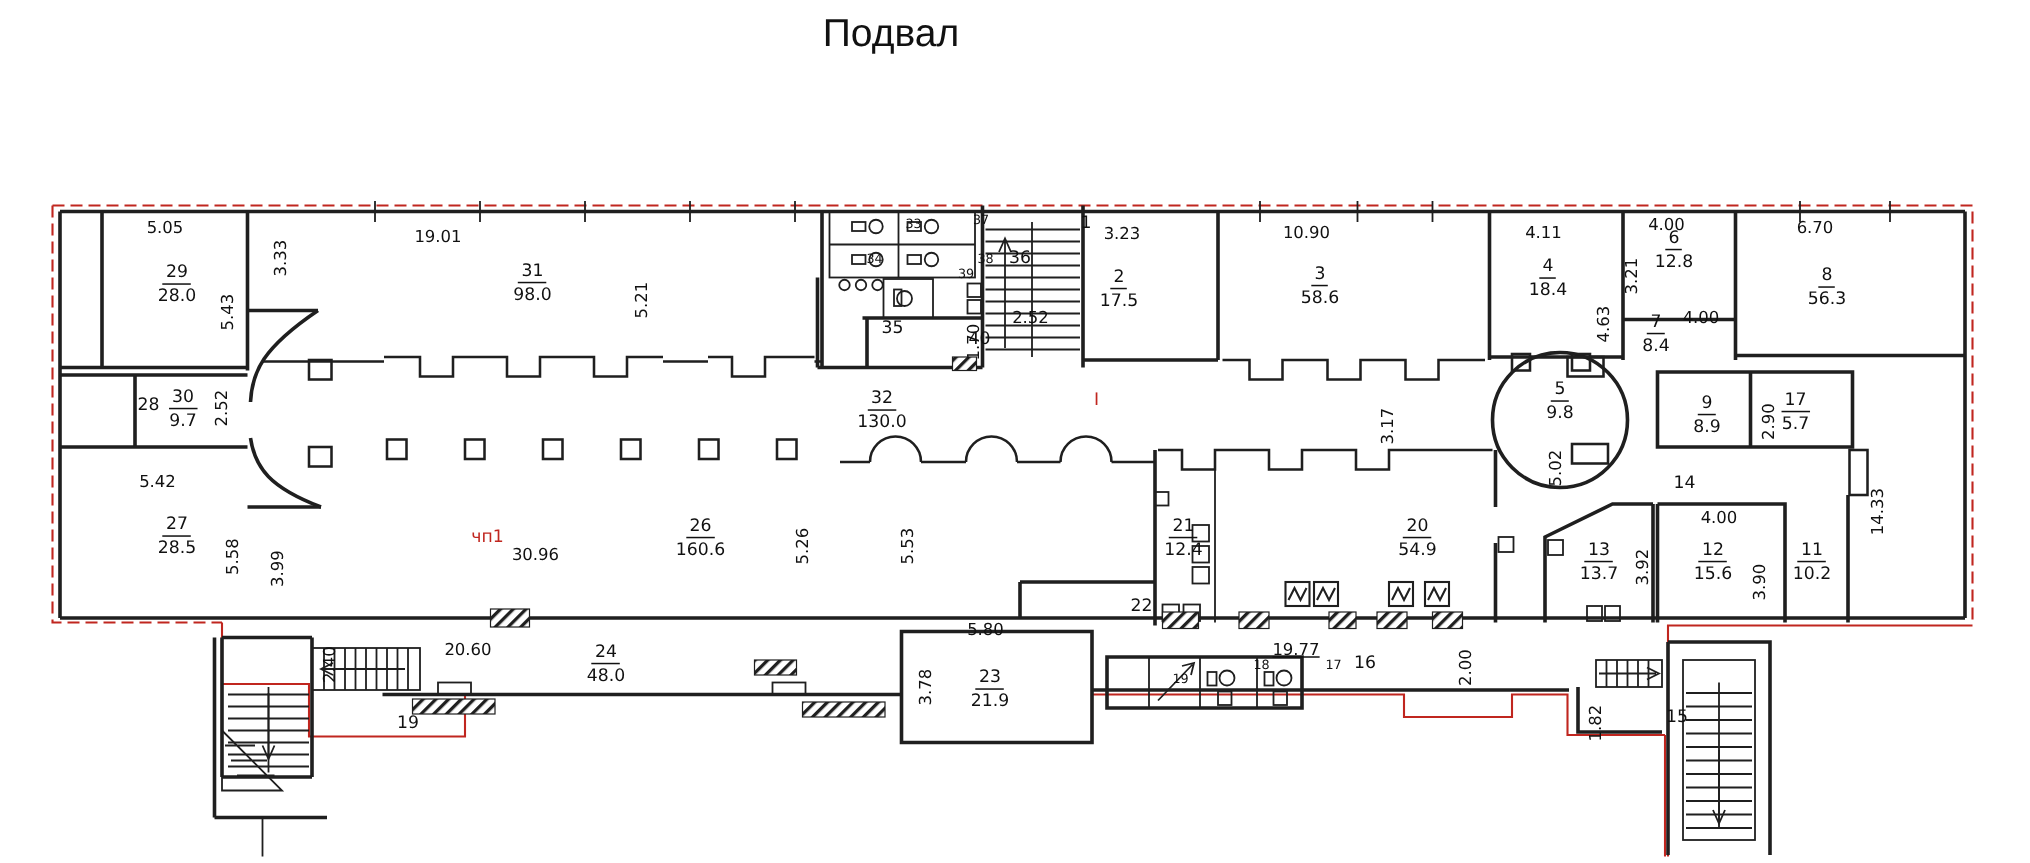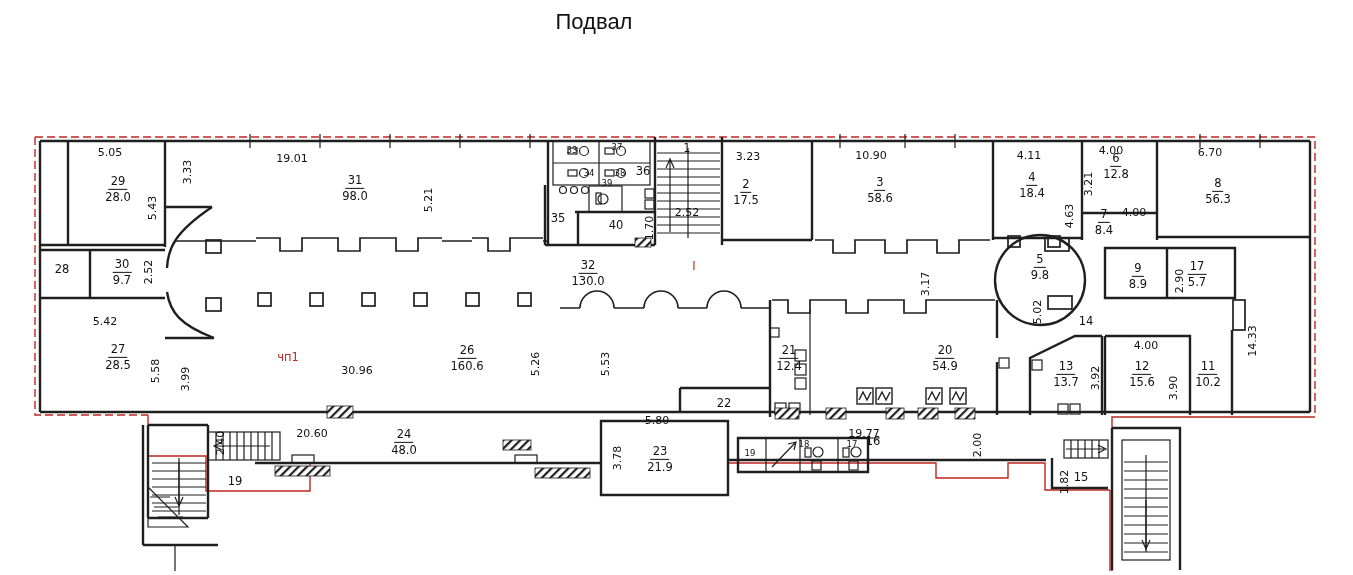--- a/index.html
+++ b/index.html
@@ -1,26 +1,26 @@
 <!DOCTYPE html>
 <html><head>
 <meta charset="utf-8">
 <style>
   html,body{margin:0;padding:0;background:#ffffff;}
   #stage{position:relative;width:1353px;height:575px;background:#ffffff;overflow:hidden;
          font-family:"DejaVu Sans","Liberation Sans",sans-serif;}
   #plan-svg{position:absolute;left:0;top:0;}
   #labels{position:absolute;left:0;top:0;width:100%;height:100%;pointer-events:none;}
-  .title{position:absolute;transform:translate(-50%,-50%);font-size:22px;color:#111;
+  .title{position:absolute;transform:translate(-50%,-50%);font-size:26px;color:#111;
          font-family:"Liberation Sans","DejaVu Sans",sans-serif;}
   .room-label{position:absolute;transform:translate(-50%,-50%);text-align:center;color:#111;
               font-size:11.5px;line-height:1.1;white-space:nowrap;}
   .room-label .num{display:inline-block;border-bottom:1.2px solid #111;padding:0 2px 1px 2px;}
   .room-label .area{display:block;padding-top:1px;}
-  .plain-label{position:absolute;transform:translate(-50%,-50%);font-size:11.5px;color:#111;white-space:nowrap;}
+  .plain-label{position:absolute;transform:translate(-50%,-50%);font-size:11.5px;color:#111;white-space:nowrap;margin-left:37px;}
   .plain-label.small{font-size:8.5px;}
   .plain-label.red{color:#c0261f;}
   .dim-label{position:absolute;transform:translate(-50%,-50%);font-size:11px;color:#111;white-space:nowrap;}
   .dim-label.v{transform:translate(-50%,-50%) rotate(-90deg);}
 </style>
 </head>
 <body>
 
 <div id="stage">
 
@@ -193,21 +193,21 @@
       <div class="room-label" style="left: 1197px; top: 274px;"><span class="num">17</span><span class="area">5.7</span></div>
       <div class="room-label" style="left: 1208px; top: 374px;"><span class="num">11</span><span class="area">10.2</span></div>
       <div class="room-label" style="left: 1142px; top: 374px;"><span class="num">12</span><span class="area">15.6</span></div>
       <div class="room-label" style="left: 1066px; top: 374px;"><span class="num">13</span><span class="area">13.7</span></div>
       <div class="room-label" style="left: 905px; top: 358px; margin-left: 40px;"><span class="num">20</span><span class="area">54.9</span></div>
       <div class="room-label" style="left: 789px; top: 358px;"><span class="num">21</span><span class="area">12.4</span></div>
       <div class="room-label" style="left: 660px; top: 459px;"><span class="num">23</span><span class="area">21.9</span></div>
       <div class="room-label" style="left: 404px; top: 442px;"><span class="num">24</span><span class="area">48.0</span></div>
       <div class="plain-label" style="left: 62px; top: 269px;">28</div>
       <div class="plain-label small" style="left: 572px; top: 150px;">33</div>
-      <div class="plain-label small" style="left: 589px; top: 173px;">34</div>
+      <div class="plain-label small" style="left: 546px; top: 173px;">34</div>
       <div class="plain-label small" style="left: 617px; top: 147px;">37</div>
       <div class="plain-label small" style="left: 620px; top: 173px;">38</div>
       <div class="plain-label small" style="left: 607px; top: 183px;">39</div>
       <div class="plain-label" style="left: 643px; top: 171px;">36</div>
       <div class="plain-label" style="left: 558px; top: 218px;">35</div>
       <div class="plain-label" style="left: 616px; top: 225px;">40</div>
       <div class="plain-label" style="left: 687px; top: 148px;">1</div>
       <div class="plain-label" style="left: 724px; top: 403px;">22</div>
       <div class="plain-label" style="left: 1086px; top: 321px;">14</div>
       <div class="plain-label" style="left: 235px; top: 481px;">19</div>

